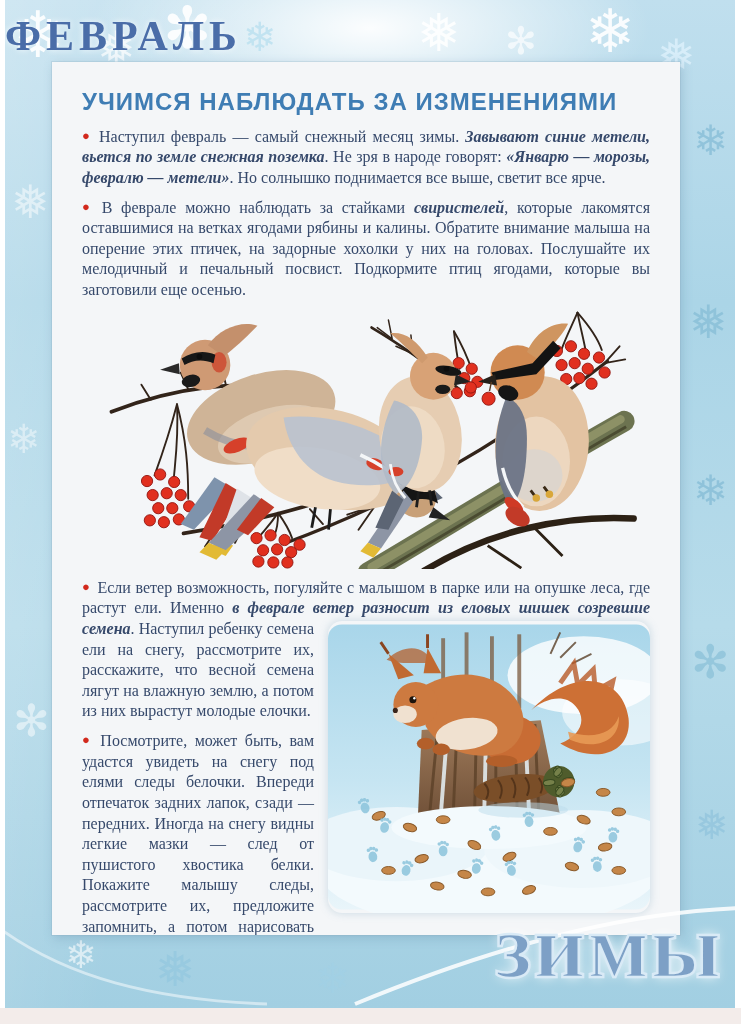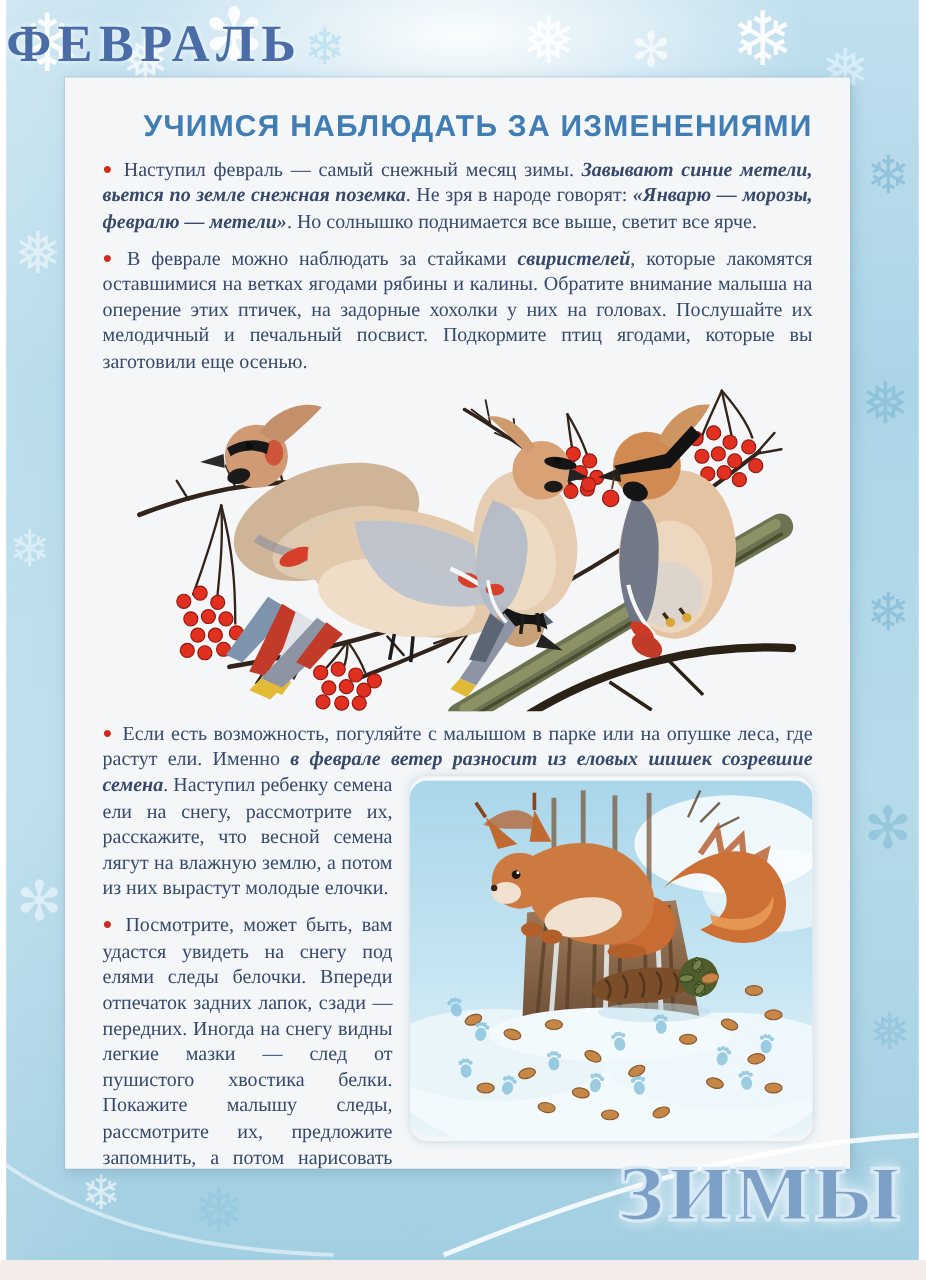--- a/index.html
+++ b/index.html
@@ -20,21 +20,21 @@
     position:absolute;top:12px;left:0;width:100%;
     font-family:"Liberation Serif",serif;font-weight:bold;font-size:42px;
     letter-spacing:5px;color:#4a6da8;text-shadow:0 0 6px rgba(255,255,255,0.8);
   }
   .card{
     position:absolute;left:47px;top:62px;width:628px;height:873px;box-sizing:border-box;
     background:#f4f6f8;padding:14px 30px 0 30px;overflow:hidden;
     box-shadow:0 0 0 1px rgba(140,170,190,0.25), 2px 3px 10px rgba(90,130,160,0.3);
   }
   .card-heading{
-    margin:10px 0 4px 0;text-align:right;
+    margin:10px 0 4px 0;text-align:left;
     font-family:"Liberation Sans",sans-serif;font-weight:bold;font-size:24px;
     line-height:1.32;letter-spacing:1px;color:#3f7db4;
   }
   .para{
     margin:9px 0 0 0;font-size:16px;line-height:1.29;color:#36496b;
     text-align:justify;
     font-family:Liberation Serif, serif;
   }
   .bullet{color:#d2291d;font-size:13px;margin-right:7px;vertical-align:2px;}
   .bi{font-weight:bold;font-style:italic;}
@@ -229,21 +229,21 @@
           <polygon points="428,72 410,80 430,84" fill="#26201a"></polygon>
           <path d="M424,80 l-2,10" stroke="#5a3a20" stroke-width="1.5"></path>
           <circle cx="421" cy="98" r="7" fill="#e1301f" stroke="#941812"></circle>
           <path d="M466,196 l6,8 M480,192 l6,8" stroke="#3a2a16" stroke-width="3"></path>
           <circle cx="472" cy="204" r="4" fill="#d9a73a"></circle>
             <circle cx="486" cy="200" r="4" fill="#d9a73a"></circle>
         </g>
       </svg>
     </div>
 
-    <p class="para"><span class="bullet">●</span><span>Если есть возможность, погуляйте с малышом в парке или на опушке леса, где растут ели. Именно </span><span class="bi">в феврале ветер разносит из еловых шишек созревшие семена</span><span>. Наступил </span><span class="squirrel-float"><svg viewBox="0 0 330 292" width="322" height="292">
+    <p class="para"><span class="bullet">●</span><span>Если ветер возможность, погуляйте с малышом в парке или на опушке леса, где растут ели. Именно </span><span class="bi">в феврале ветер разносит из еловых шишек созревшие семена</span><span>. Наступил </span><span class="squirrel-float"><svg viewBox="0 0 330 292" width="322" height="292">
         <defs>
           <linearGradient id="skyg" x1="0" y1="0" x2="0" y2="1">
             <stop offset="0" stop-color="#a9d6ea"></stop>
                 <stop offset="0.55" stop-color="#c6e5f2"></stop>
                 <stop offset="1" stop-color="#e9f5fa"></stop>
           </linearGradient>
           <linearGradient id="stumpg" x1="0" y1="0" x2="0" y2="1">
             <stop offset="0" stop-color="#a07c5c"></stop>
                 <stop offset="1" stop-color="#6b4c34"></stop>
           </linearGradient>

